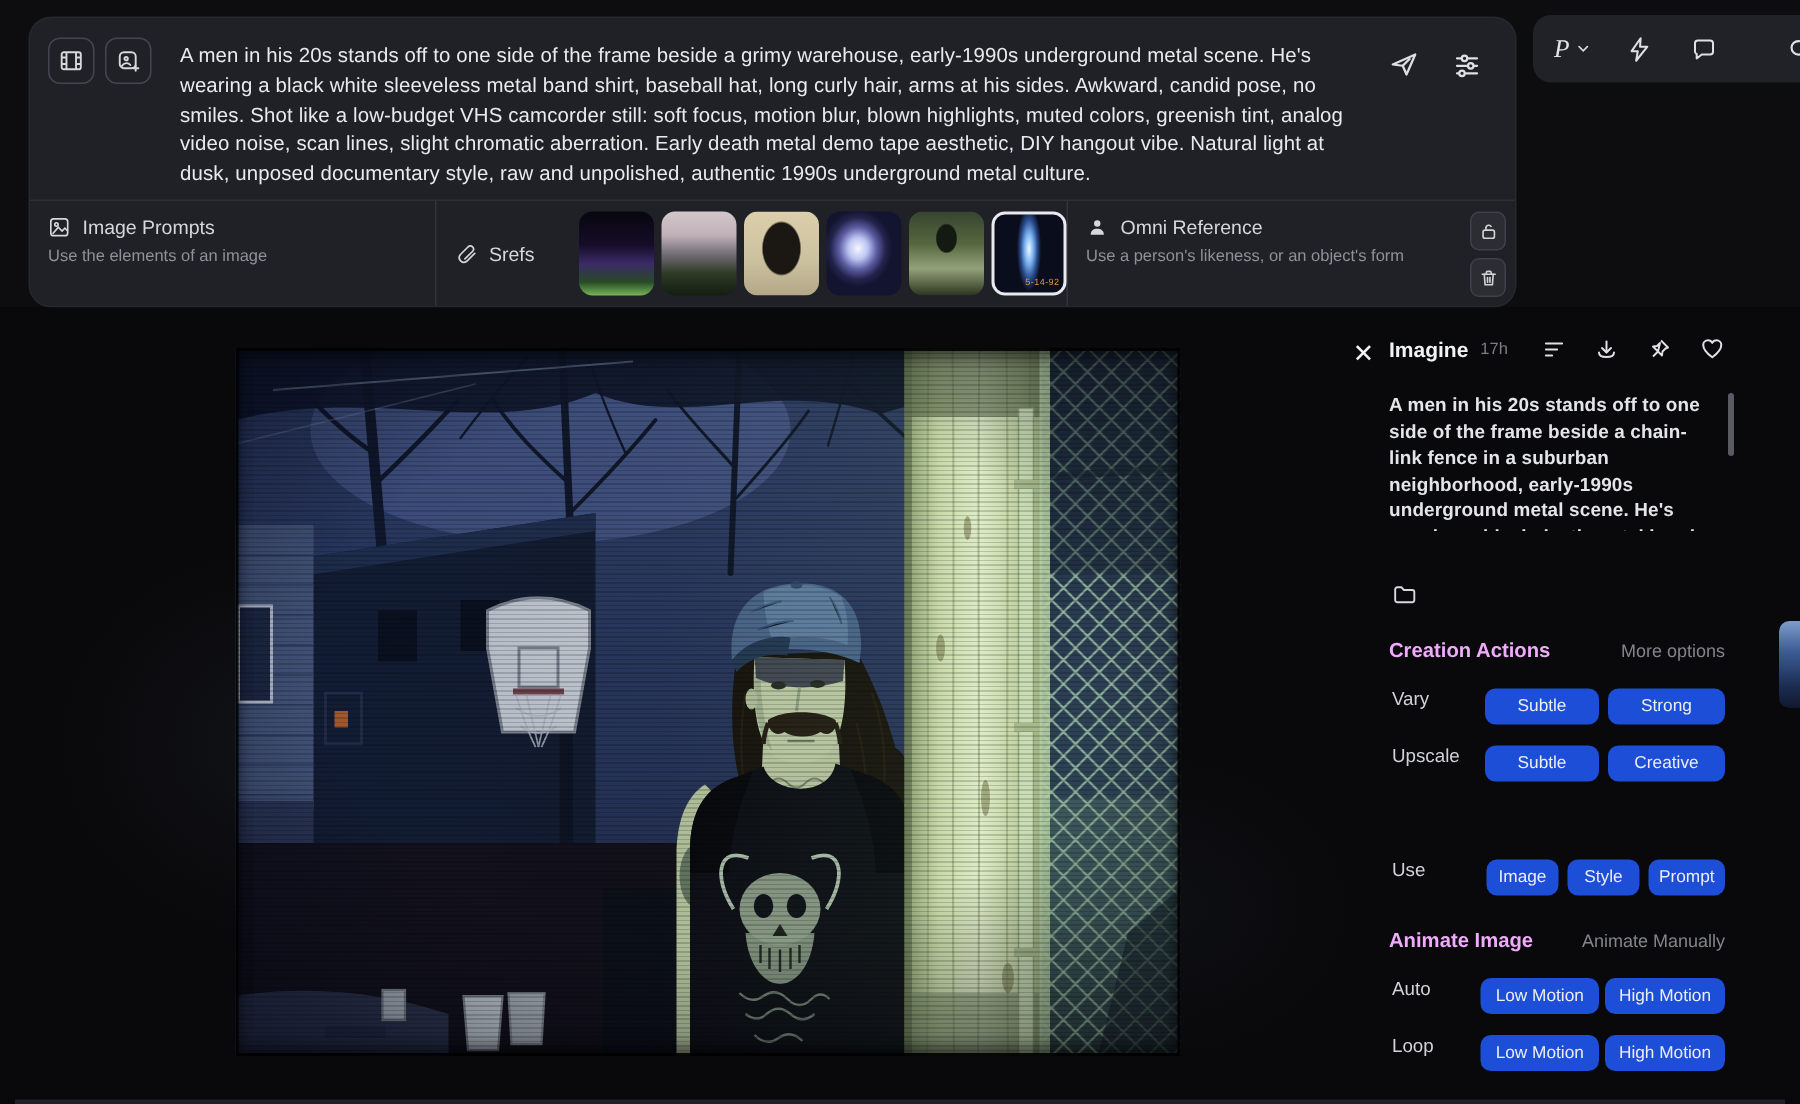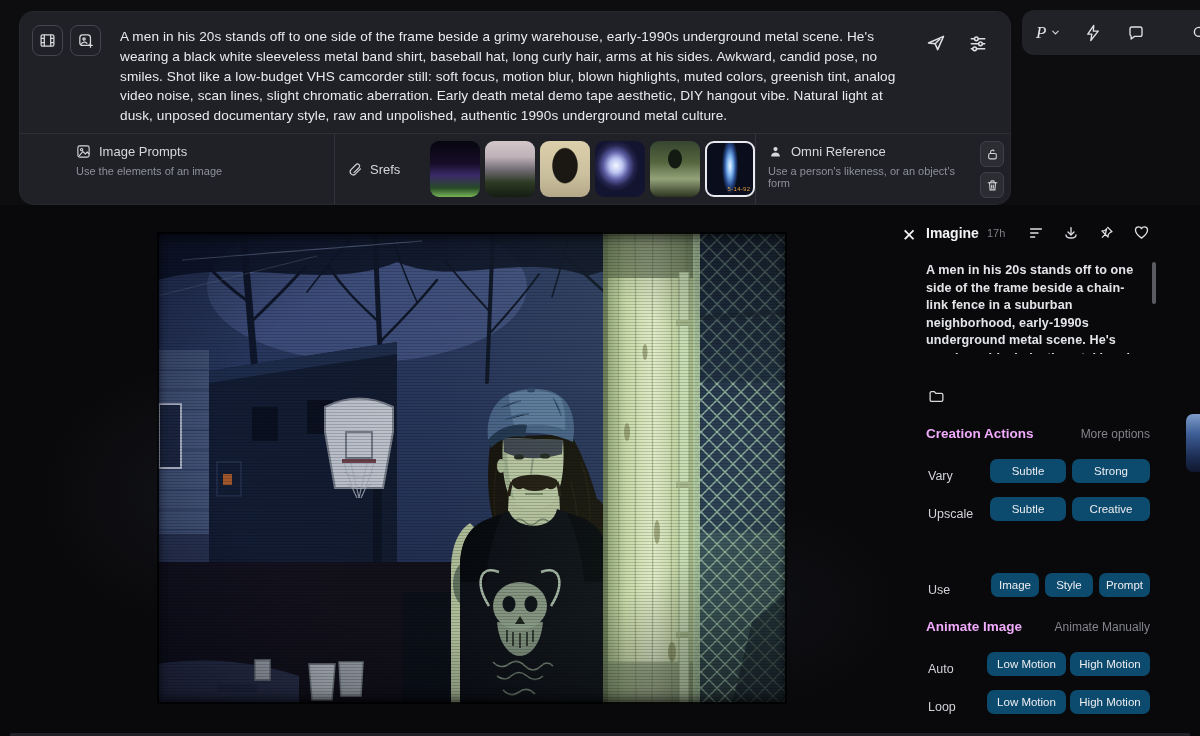--- a/index.html
+++ b/index.html
@@ -17,21 +17,21 @@
   .prompt-text { flex:1; margin-left:12px; margin-top:2px; font-size:13.6px; line-height:19.8px;
     color:#e9eaec; letter-spacing:.1px; max-width:830px; outline:none; }
   .prompt-actions { display:flex; gap:18px; align-items:flex-start; padding:6px 6px 0 10px; color:#dfe0e4; }
   .icon-btn { background:none; border:none; color:#dfe0e4; cursor:pointer; padding:2px; }
 
   .refs-row { flex:1; display:flex; align-items:stretch; }
   .ref-section { padding:10px 0 0 12px; }
   .ref-title { display:flex; align-items:center; gap:8px; font-size:13px; color:#d6d7db; }
   .ref-sub { font-size:11px; color:#8f9198; margin-top:6px; }
   .v-div { width:1px; background:#32343b; margin:0; }
-  .sec-image-prompts { width:270px;margin-left:44px; }
+  .sec-image-prompts { width:270px; }
   .sec-srefs { width:420px; display:flex; align-items:center;gap:16px; }
   .srefs-label { display:flex; align-items:center; gap:7px; font-size:13px; color:#d6d7db; margin:0 14px 0 13px; }
   .thumbs { display:flex; gap:5px; align-items:center; }
   .thumb { width:50px; height:56px; border-radius:9px; cursor:pointer; flex:0 0 auto; position:relative; overflow:hidden; }
   .t1 { background:linear-gradient(180deg,#07060f 0%,#160d28 40%,#3b2a68 62%,#274a26 84%,#78b457 100%); }
   .t2 { background:linear-gradient(180deg,#d3c7ca 0%,#c0b2b8 28%,#6f6a72 52%,#2d3a24 74%,#141d12 100%); }
   .t3 { background:radial-gradient(42% 52% at 50% 44%, #1b1813 0%, #1b1813 58%, rgba(27,24,19,0) 63%),
         linear-gradient(180deg,#dccfab 0%,#cbc09e 60%,#b3a787 100%); }
   .t4 { background:radial-gradient(46% 46% at 42% 44%, #f5f7ff 0%, #bcc5f2 28%, #5c5ca2 55%, #23244c 80%, #131430 100%); }
   .t5 { background:radial-gradient(34% 42% at 50% 32%, #121a12 0%, #121a12 38%, rgba(18,26,18,0) 43%),
@@ -76,24 +76,24 @@
   .d-time { font-size:11px; color:#7c7e86; margin-left:8px; }
   .d-icons { margin-left:auto; display:flex; gap:15px; color:#e0e1e5; align-items:center; }
   .d-prompt { margin-top:19px; width:218px; height:92px; overflow:hidden; font-size:12.6px; line-height:17.6px;
     font-weight:bold; color:#e4e5e9; letter-spacing:.1px; }
   .d-scrollbar { position:absolute; left:226px; top:40px; width:4px; height:42px; background:#5a5b62; border-radius:2px; }
   .d-folder { position:absolute; left:2px; top:166px; color:#d8d9dd; background:none; border:none; cursor:pointer; }
 
   .sec-head { position:absolute; left:0; width:224px; display:flex; align-items:center; }
   .sec-title { font-size:13.5px; font-weight:bold; color:#f0abfc; }
   .sec-link { margin-left:auto; font-size:12px; color:#83848c; cursor:pointer; }
-  .action-row { position:absolute; left:2px; width:222px; height:24px; display:flex; align-items:flex-end; }
+  .action-row { position:absolute; left:2px; width:222px; height:24px; display:flex; align-items:flex-start; }
   .row-label { font-size:12.5px; color:#d2d3d8; }
   .row-buttons { margin-left:auto; display:flex; gap:6px; }
-  .pill { height:24px; border:none; border-radius:7px; background:#0c4a6e; color:#ededf0;
+  .pill { height:24px; border:none; border-radius:7px; background:#1d4ed8; color:#ededf0;
     font-size:11.5px; font-family:"Liberation Sans", sans-serif; cursor:pointer; padding:0; }
   .w76{width:76px} .w78{width:78px} .w48{width:48px} .w51{width:51px} .w79{width:79px} .w80{width:80px}
 
   .peek { position:absolute; left:1186px; top:414px; width:14px; height:58px; border-radius:7px 0 0 7px;
     background:linear-gradient(180deg,#7e9dca 0%,#3c5d95 35%,#1c2c52 75%,#10182e 100%); cursor:pointer; }
 
   svg.ic { display:block; }
 </style>
 </head>
 <body>

